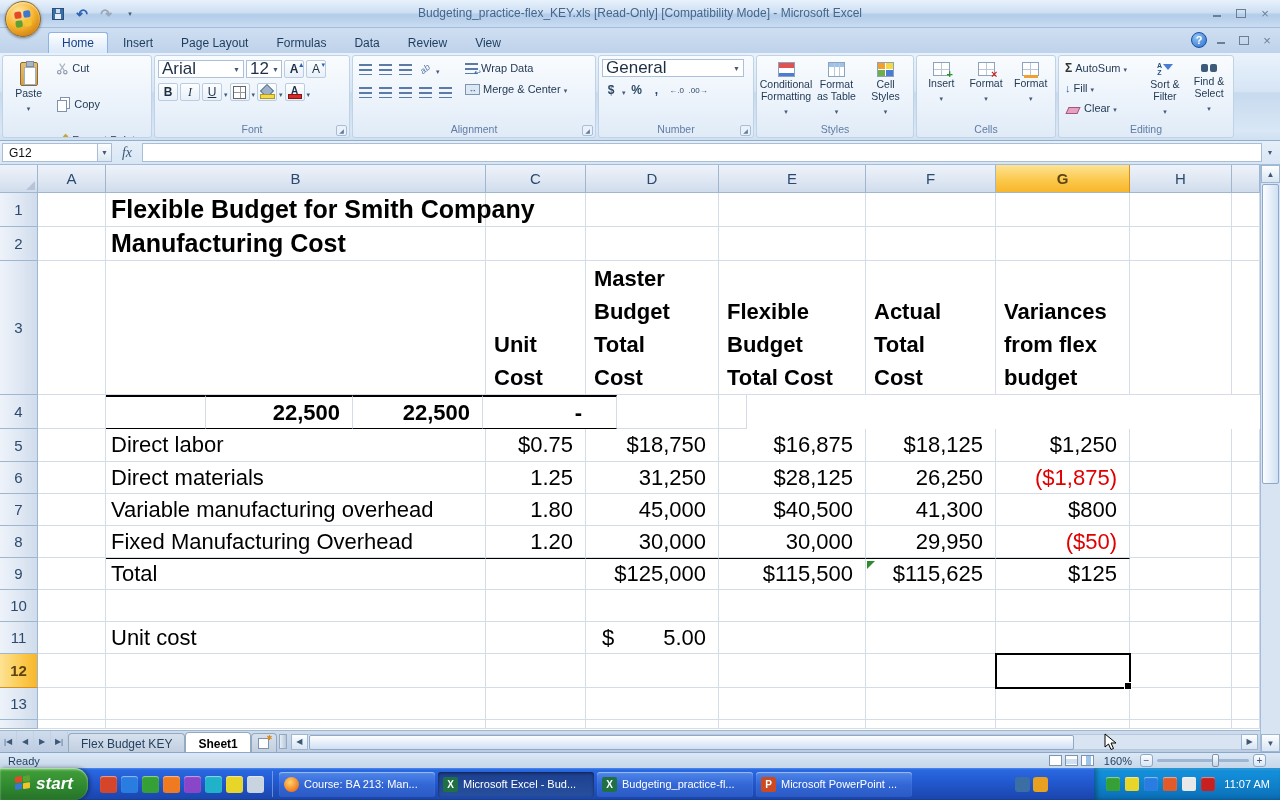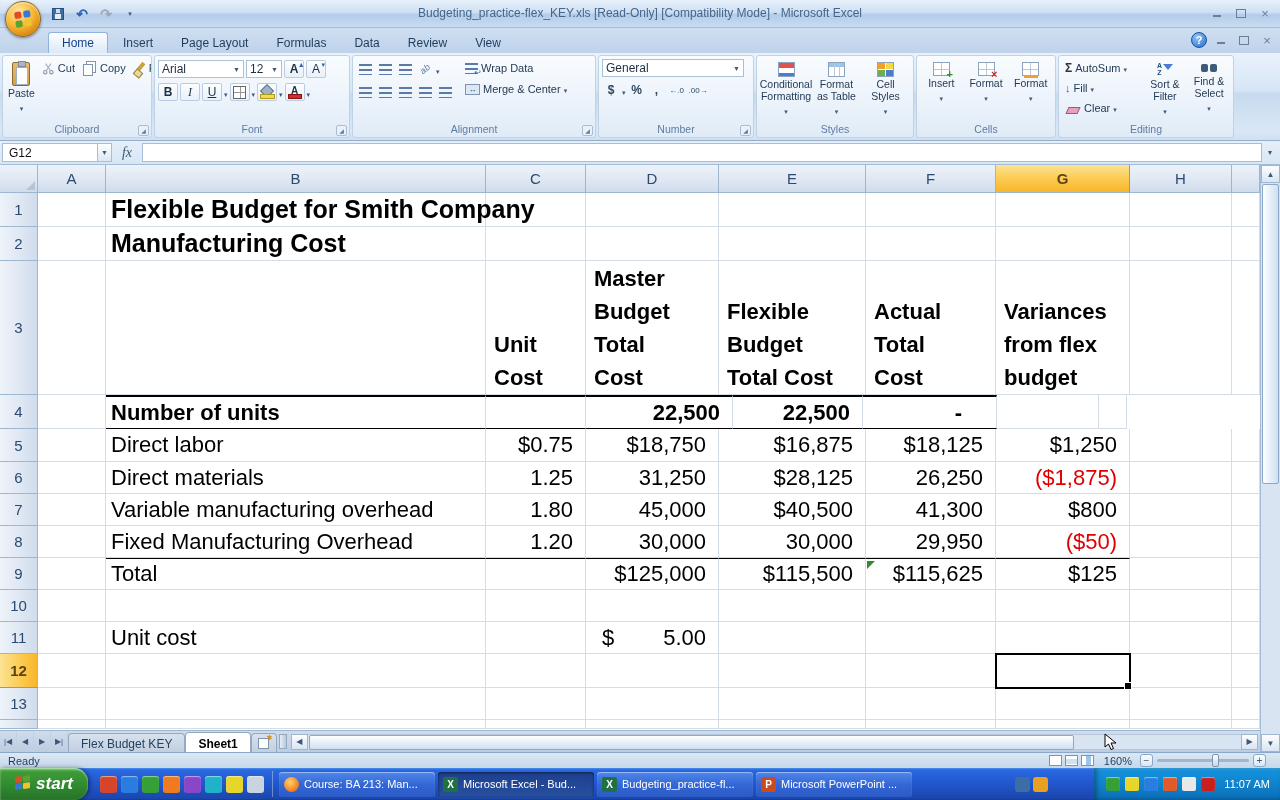--- a/index.html
+++ b/index.html
@@ -52,32 +52,32 @@
     background:linear-gradient(#f9fcfe,#ecf3fb 55%,#e0ebf7);display:flex;flex-direction:column;overflow:hidden;}
   .group-body{flex:1;display:flex;padding:3px 3px 0 3px;gap:2px;}
   .group-label{height:14px;font-size:10.5px;color:#5f7ca5;text-align:center;line-height:13px;position:relative;}
   .launcher{position:absolute;right:2px;bottom:1px;width:11px;height:11px;border:1px solid #a9bed6;border-radius:2px;
     color:#5f7ca5;font-size:8px;line-height:9px;text-align:center;background:#eaf1f9;}
   .launcher::before{content:"◢";font-size:6px;}
   .sbtn{display:flex;align-items:center;gap:3px;padding:1px 3px;font-size:11px;color:#243b56;border-radius:2px;white-space:nowrap;height:18px;}
   .bigbtn{display:flex;flex-direction:column;align-items:center;gap:2px;padding:3px 2px 1px;font-size:10.5px;color:#243b56;
     text-align:center;border-radius:2px;line-height:1.12;justify-content:flex-start;}
   .btnrow{display:flex;align-items:center;gap:2px;height:20px;}
-  .combo{background:#fff;border:1px solid #abc1d8;font-size:12px;display:flex;align-items:center;padding:0 3px;height:18px;color:#1e2f44;}
+  .combo{background:#fff;border:1px solid #abc1d8;font-size:17px;display:flex;align-items:center;padding:0 3px;height:18px;color:#1e2f44;}
   .combo .cval{flex:1;}
   .combo::after{content:"▼";font-size:7px;color:#44597a;margin-left:3px;}
   .tbtn{min-width:18px;height:18px;display:flex;align-items:center;justify-content:center;border-radius:2px;font-size:12px;color:#243b56;border:1px solid transparent;}
 
   
   .g-clip{width:150px;}
   .paste-big{width:48px;}
   .i-clipboard{width:18px;height:24px;background:linear-gradient(#e7bd72,#d3a04a);border:1px solid #8a6b34;border-radius:2px;position:relative;}
   .i-clipboard::before{content:"";position:absolute;left:3px;top:4px;width:10px;height:16px;background:#fff;border:1px solid #9fb1c4;}
   .i-clipboard::after{content:"";position:absolute;left:5px;top:-2px;width:6px;height:4px;background:#aab6c4;border:1px solid #7d8b9c;}
-  .clip-col{display:flex;flex-direction:row;gap:1px;}
+  .clip-col{display:flex;flex-direction:column;gap:18px;}
   .i-copy{width:10px;height:12px;background:#fff;border:1px solid #7f93ad;box-shadow:3px -3px 0 -1px #fff, 3px -3px 0 0 #7f93ad;margin:3px 4px 0 1px;}
   .i-brush{width:13px;height:13px;position:relative;}
   .i-brush::before{content:"";position:absolute;left:6px;top:0;width:4px;height:9px;background:#caa23c;transform:rotate(40deg);}
   .i-brush::after{content:"";position:absolute;left:1px;top:8px;width:6px;height:5px;background:#e8d9a0;border:1px solid #9c8440;transform:rotate(40deg);}
 
   
   .g-font{width:196px;}
   .g-font .group-body{flex-direction:column;gap:3px;}
   .fbtn{font-size:12px;width:20px;height:18px;display:flex;align-items:center;justify-content:center;border:1px solid #b9cce2;border-radius:2px;background:linear-gradient(#fdfefe,#e8f0f9);color:#1e2f44;}
   .fb-b{font-weight:bold;}
@@ -626,23 +626,20 @@
             <span class="txt">Variances
 from flex
 budget</span>
           </div>
           <div class="cell" style="width: 102px;"></div>
           <div class="cell" style="width: 28px;"></div>
         </div>
         <div class="grow" style="height: 34px;">
           <div class="rowhdr">4</div>
           <div class="cell" style="width: 68px;"></div>
-          <div class="cell c-bold bt2 bb1" style="width: 380px;">
-            <span class="txt">Number of units</span>
-          </div>
           <div class="cell bt2 bb1" style="width: 100px;"></div>
           <div class="cell c-num c-bold bt2 bb1" style="width: 147px;">
             <span class="txt">22,500</span>
           </div>
           <div class="cell c-num c-bold bt2 bb1" style="width: 130px;">
             <span class="txt">22,500</span>
           </div>
           <div class="cell c-num c-bold c-dash bt2 bb1" style="width: 134px;">
             <span class="txt">-</span>
           </div>

